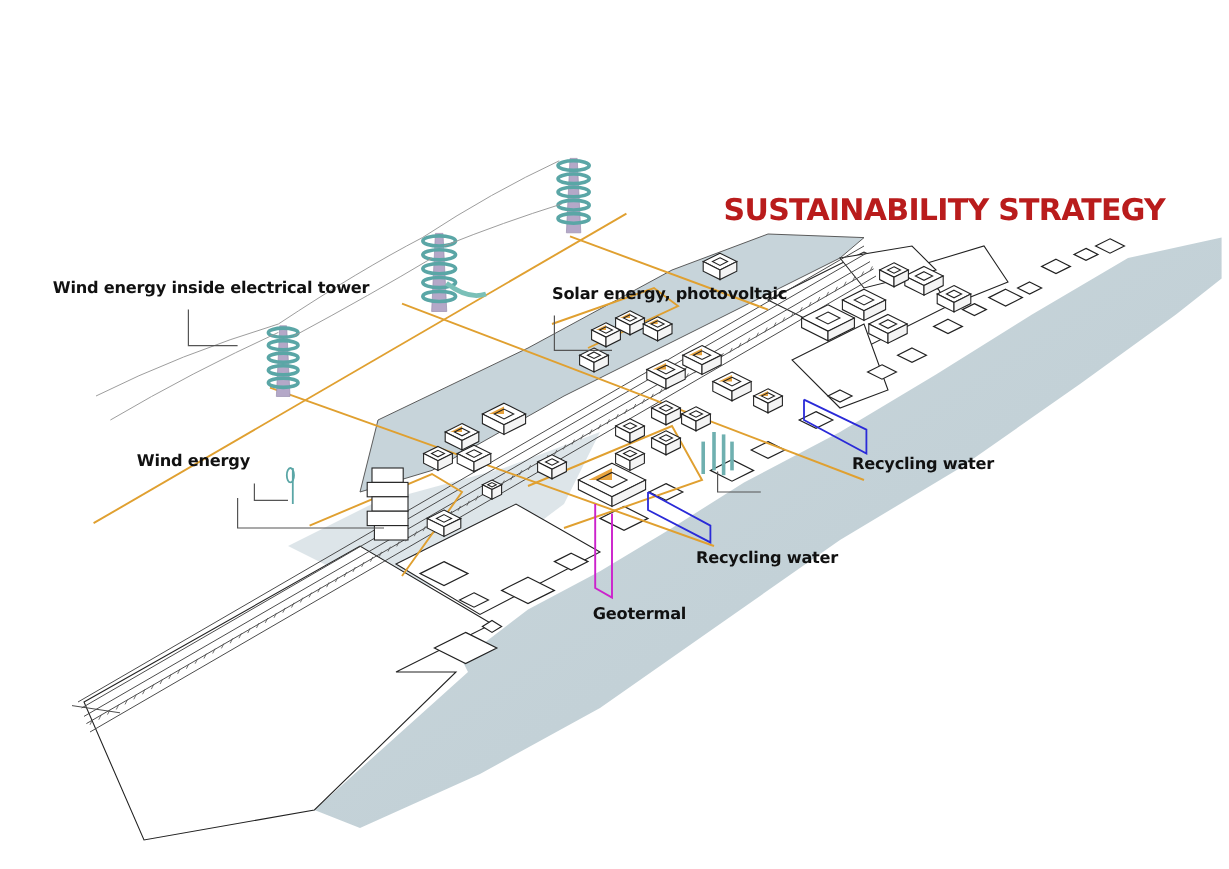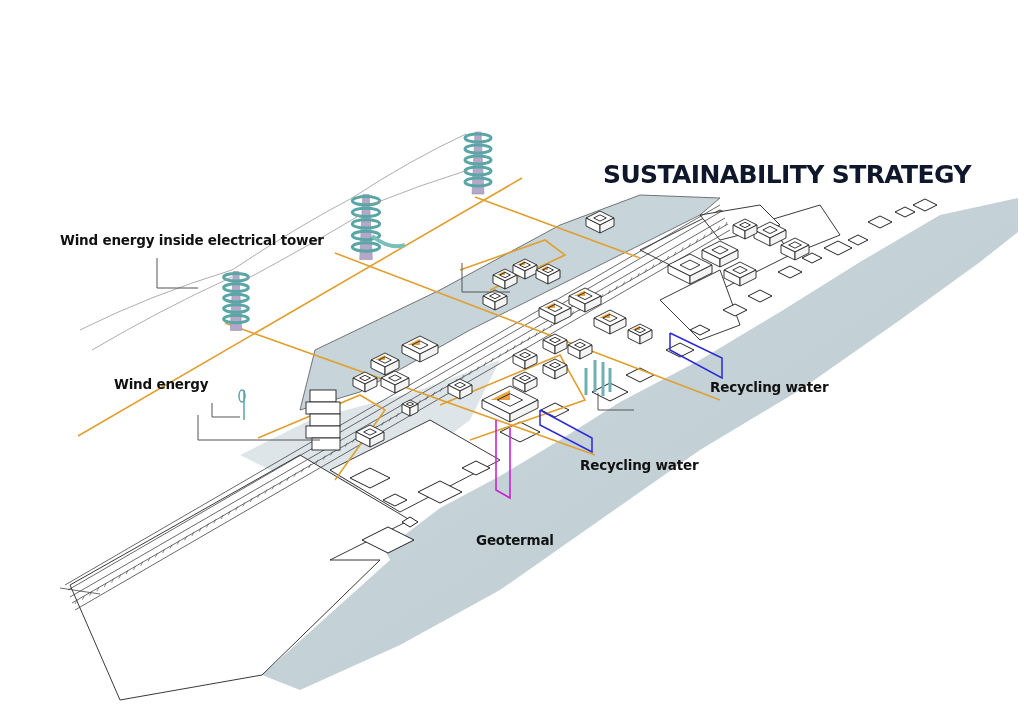--- a/index.html
+++ b/index.html
@@ -1,19 +1,19 @@
 <!DOCTYPE html>
 <html><head>
 <meta charset="utf-8">
 <style>
   html,body{margin:0;padding:0;background:#ffffff;}
   body{width:1024px;height:724px;position:relative;overflow:hidden;font-family:"Liberation Sans",sans-serif;}
   #stage{position:absolute;left:0;top:0;width:1024px;height:724px;}
   .label{position:absolute;font-family:"DejaVu Sans",sans-serif;font-weight:bold;color:#111;white-space:nowrap;letter-spacing:-0.2px;}
-  .title{position:absolute;left:603px;top:160px;font-family:"DejaVu Sans",sans-serif;font-weight:bold;font-size:25px;color:#0f172a;letter-spacing:-0.6px;white-space:nowrap;}
+  .title{position:absolute;left:603px;top:160px;font-family:"DejaVu Sans",sans-serif;font-weight:bold;font-size:25px;color:#b91c1c;letter-spacing:-0.6px;white-space:nowrap;}
 </style>
 </head>
 <body>
 
 <div id="stage">
   <svg id="scene" width="1024" height="724" viewBox="0 0 1024 724">
     <defs>
       <linearGradient id="groundGrad" x1="0" y1="0" x2="1" y2="1">
         <stop offset="0" stop-color="#cbd8dd"></stop>
         <stop offset="0.55" stop-color="#c3d1d7"></stop>
@@ -427,18 +427,19 @@
     <g stroke="#555" stroke-width="1" fill="none">
       <polyline points="157,258 157,288 198,288"></polyline>
       <polyline points="462,263 462,292 510,292"></polyline>
       <polyline points="212,403 212,417 240,417"></polyline>
       <polyline points="198,415 198,440 320,440"></polyline>
       <polyline points="598,393 598,410 634,410"></polyline>
     </g>
   </svg>
 
   <div class="title">SUSTAINABILITY STRATEGY</div>
-  <div class="label" style="left:60px;top:232px;font-size:13.5px;">Wind energy inside electrical tower</div>
+  <div class="label" style="left:44px;top:232px;font-size:13.5px;">Wind energy inside electrical tower</div>
+  <div class="label" style="left:460px;top:237px;font-size:13.5px;">Solar energy, photovoltaic</div>
   <div class="label" style="left:114px;top:376px;font-size:13.5px;">Wind energy</div>
   <div class="label" style="left:710px;top:379px;font-size:13.5px;">Recycling water</div>
   <div class="label" style="left:580px;top:457px;font-size:13.5px;">Recycling water</div>
-  <div class="label" style="left:476px;top:504px;font-size:13.5px;margin-top:28px;">Geotermal</div>
+  <div class="label" style="left:494px;top:504px;font-size:13.5px;">Geotermal</div>
 </div>
 
 </body></html>

